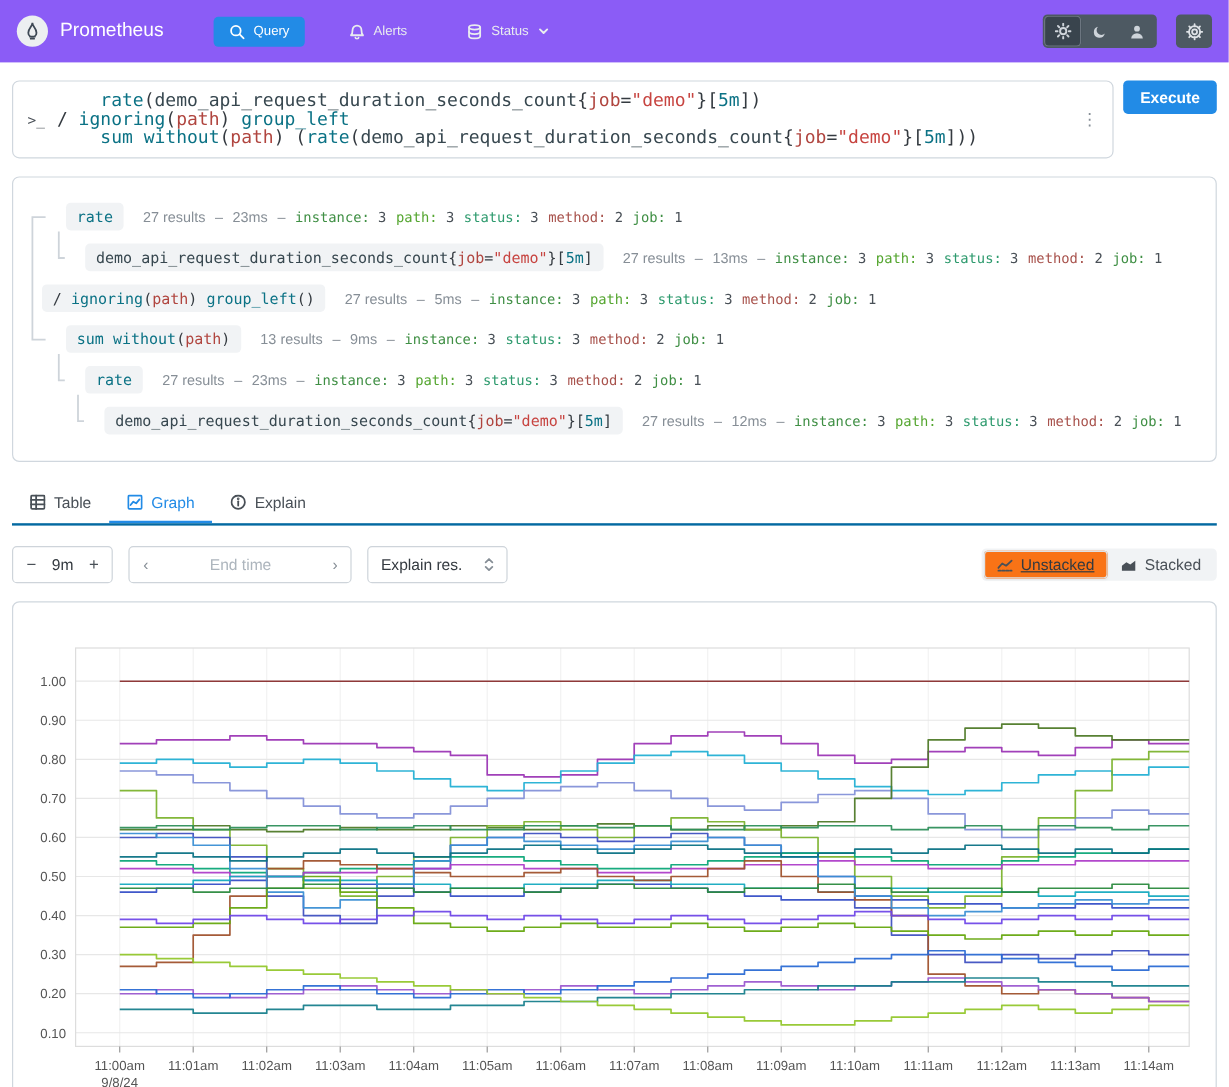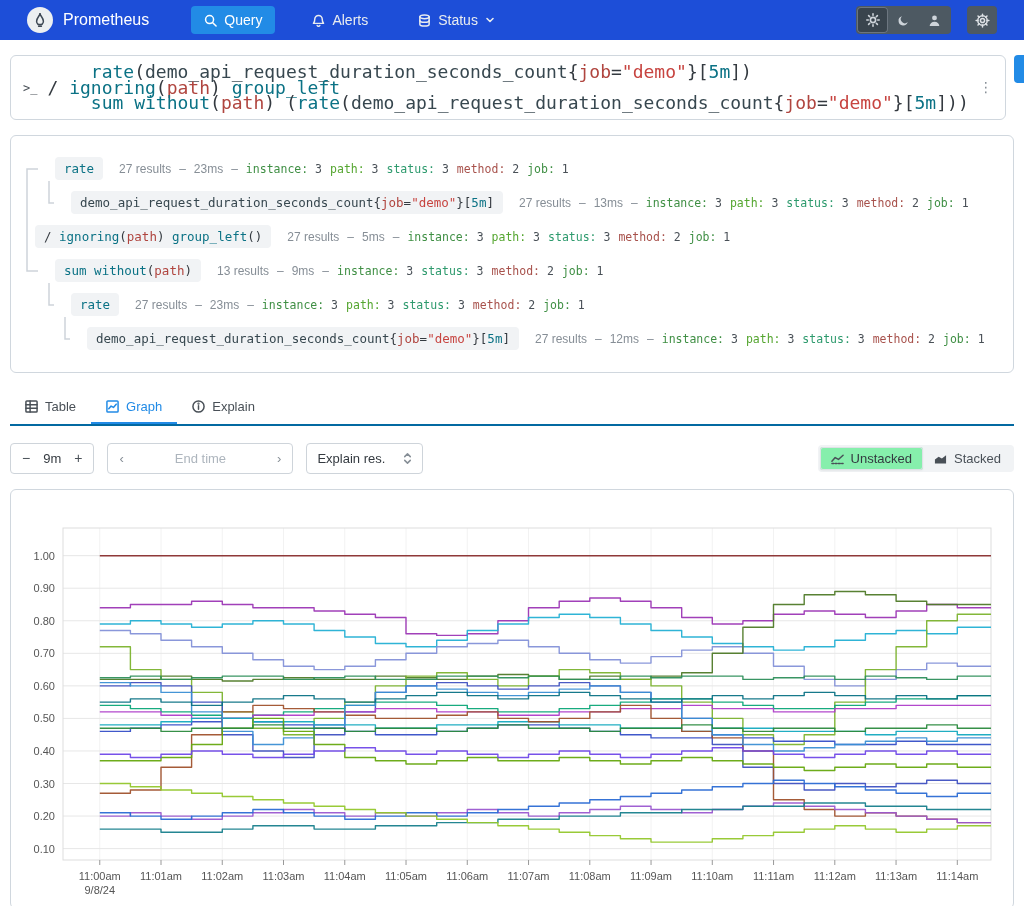--- a/index.html
+++ b/index.html
@@ -1,40 +1,40 @@
 <!DOCTYPE html>
 <html><head>
 <meta charset="utf-8">
 <style>
   * { box-sizing: border-box; }
   body { margin:0; width:1024px; background:#fff; font-family:"Liberation Sans",sans-serif; color:#343a40; }
   .mono { font-family:"DejaVu Sans Mono","Liberation Mono",monospace; }
 
   
-  .navbar { height:40px; background:#1d4ed8; display:flex; align-items:center; padding:0 27px; gap:6px; }
+  .navbar { height:52px; background:#8b5cf6; display:flex; align-items:center; padding:0 14px; gap:6px; }
   .brand { display:flex; align-items:center; gap:10px; margin-right:36px; }
   .brand-logo { width:26px; height:26px; border-radius:50%; background:#eceff1; display:flex; align-items:center; justify-content:center; }
   .brand-name { color:#fff; font-size:16px; }
-  .nav-btn { display:flex; align-items:center; gap:7px; font-size:14px; color:#e9ecef; padding:6px 13px; border-radius:4px; cursor:pointer; }
+  .nav-btn { display:flex; align-items:center; gap:7px; font-size:11px; color:#e9ecef; padding:6px 13px; border-radius:4px; cursor:pointer; }
   .nav-btn.active { background:#228be6; color:#fff; }
   .nav-btn + .nav-btn { margin-left:18px; }
   .nav-spacer { flex:1; }
   .theme-group { display:flex; background:#4d5962; border-radius:4px; padding:1px; }
   .theme-seg { width:31px; height:26px; display:flex; align-items:center; justify-content:center; color:#ced4da; border-radius:4px; cursor:pointer; }
   .theme-seg.active { background:#39444d; box-shadow:inset 0 0 0 1px #6c7680; }
   .gear-btn { margin-left:10px; width:30px; height:28px; background:#4d5962; border-radius:4px; display:flex; align-items:center; justify-content:center; color:#dee2e6; cursor:pointer; }
 
   .icon { display:inline-block; flex:none; }
   svg.icon { stroke:currentColor; fill:none; stroke-width:1.6; stroke-linecap:round; stroke-linejoin:round; }
 
   
   .query-row { display:flex; gap:8px; margin:15px 10px 15px; align-items:flex-start; }
   .editor { flex:1; border:1px solid #d0d7de; border-radius:6px; display:flex; padding:8px 12px; gap:10px; min-height:52px; }
   .prompt { color:#495057; font-size:12px; padding-top:17px; }
-  .code-area { flex:1; font-size:18px; line-height:15.5px; white-space:pre; }
+  .code-area { flex:1; font-size:15px; line-height:15.5px; white-space:pre; }
   .kebab { color:#868e96; font-size:14px; align-self:center; cursor:pointer; letter-spacing:0; }
   .execute-btn { height:28px; padding:0 14px; background:#228be6; color:#fff; border:none; border-radius:4px; font-size:13px; font-weight:bold; font-family:inherit; cursor:pointer; }
 
   
   .fn  { color:#0b7285; }
   .lbl { color:#b0453f; }
   .str { color:#c74440; }
   .dur { color:#0b7285; }
   .p   { color:#343a40; }
   .metric { color:#37474f; }
@@ -59,21 +59,21 @@
   .range-group { padding:0 11px; gap:13px; }
   .range-btn { color:#495057; cursor:pointer; font-size:14px; }
   .range-val { color:#343a40; }
   .endtime { width:186px; padding:0 11px; justify-content:space-between; }
   .endtime .ph { color:#adb5bd; }
   .endtime .chev { color:#868e96; cursor:pointer; }
   .res-select { width:117px; padding:0 10px; justify-content:space-between; cursor:pointer; }
   .ctl-spacer { flex:1; }
   .seg-control { background:#f1f3f5; border-radius:4px; padding:2px; display:flex; }
   .seg { display:flex; align-items:center; gap:7px; padding:4px 11px; font-size:13px; color:#495057; border-radius:3px; cursor:pointer; }
-  .seg.active { background:#86efac; box-shadow:inset 0 0 0 1px #dee2e6, 0 1px 2px rgba(0,0,0,.05); color:#343a40; }
+  .seg.active { background:#f97316; box-shadow:inset 0 0 0 1px #dee2e6, 0 1px 2px rgba(0,0,0,.05); color:#343a40;text-decoration:underline; }
 
   
   .graph-panel { margin:0 10px 10px; border:1px solid #d0d7de; border-radius:6px; padding:12px 8px 2px; }
   .chart-svg text { font-family:"Liberation Sans",sans-serif; font-size:11px; fill:#555; }
 </style>
 </head>
 <body>
 
 <div class="navbar">
   <div class="brand">

